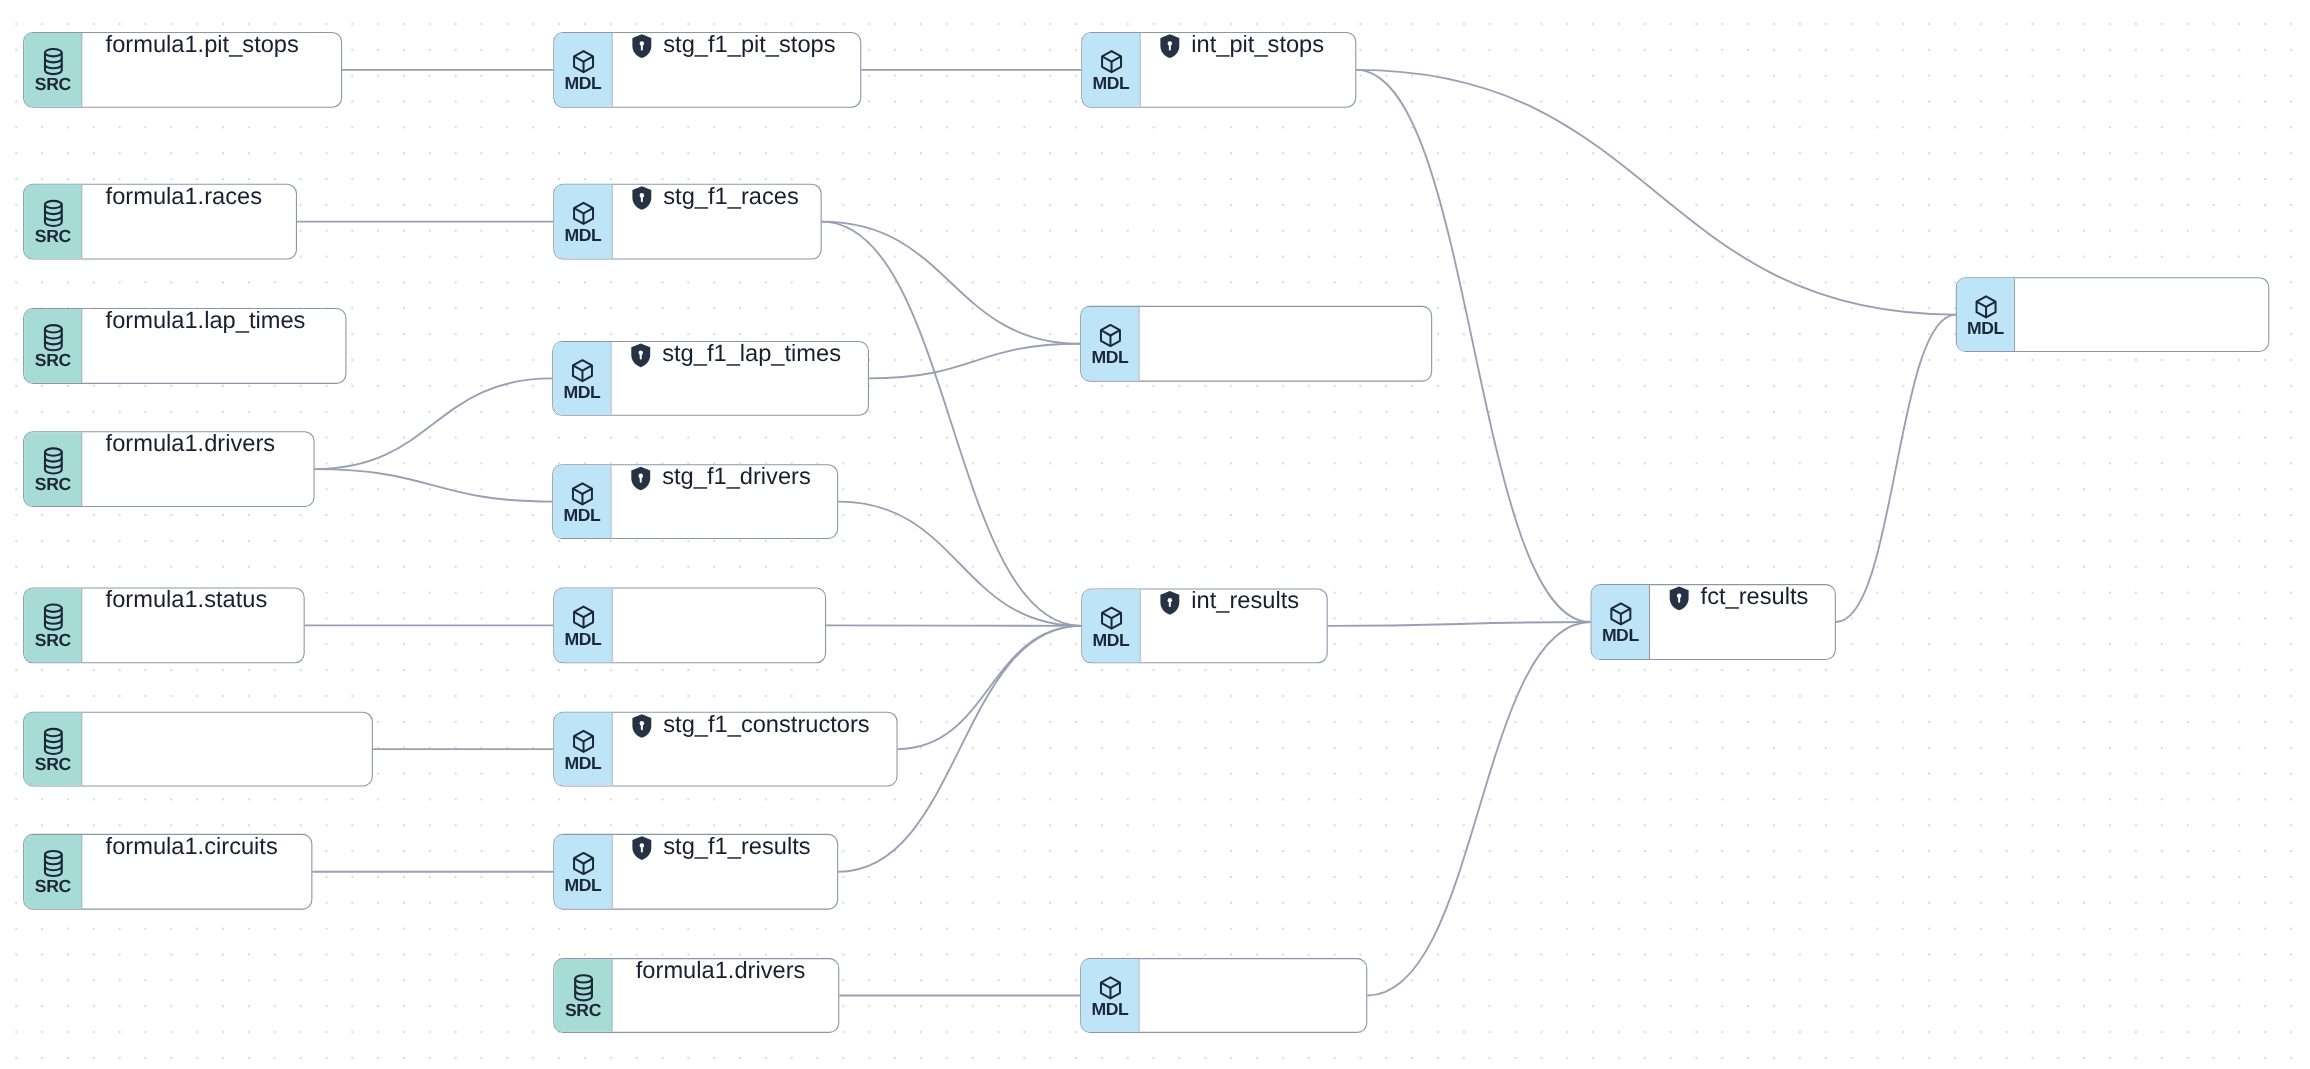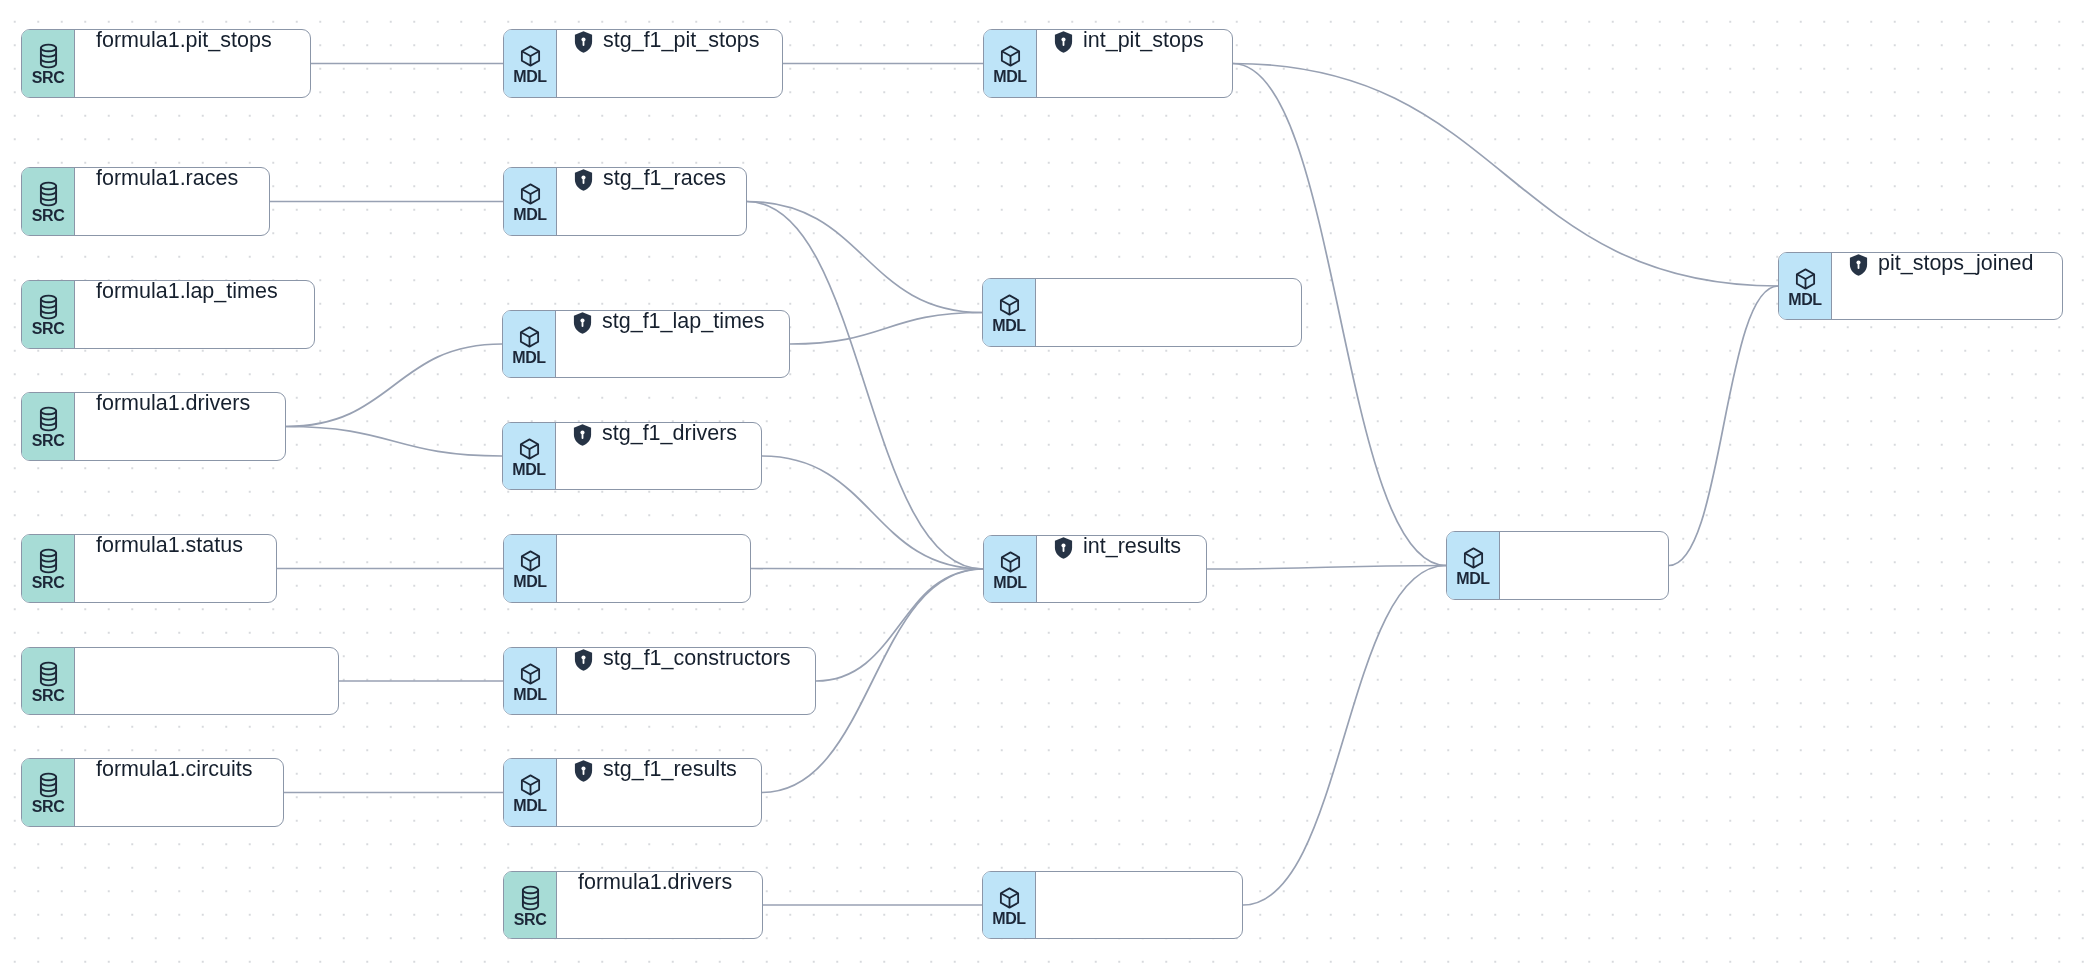--- a/index.html
+++ b/index.html
@@ -417,36 +417,36 @@
     <div class="badge" style="background: rgb(190, 228, 248);">
       <span class="badge-icon">
           <svg width="23" height="24" viewBox="0 0 24 25" fill="none" stroke="#1c2738" stroke-width="1.9" stroke-linejoin="round">
             <path d="M12 2.5 21 7.5v10L12 22.5 3 17.5v-10z"></path>
             <path d="M3 7.5l9 5 9-5"></path>
             <path d="M12 12.5v10"></path>
           </svg>
         </span>
       <span class="badge-label">MDL</span>
     </div>
+    <div class="body">
+      <span class="shield">
+          <svg width="21" height="24" viewBox="0 0 22 25">
+            <path fill="#263345" d="M11 1.2 20 4.8v7.2c0 5.9-3.7 9.7-9 11.8-5.3-2.1-9-5.9-9-11.8V4.8z"></path>
+            <circle cx="11" cy="10" r="2.15" fill="#ffffff"></circle>
+            <rect x="10.05" y="11.4" width="1.9" height="5.2" rx="0.95" fill="#ffffff"></rect>
+          </svg>
+        </span>
+      <span class="label">fct_results</span>
+    </div>
   </div>
     <div class="node mdl" style="left: 1778px; top: 252px; width: 285px; height: 68px;">
     <div class="badge" style="background: rgb(190, 228, 248);">
       <span class="badge-icon">
           <svg width="23" height="24" viewBox="0 0 24 25" fill="none" stroke="#1c2738" stroke-width="1.9" stroke-linejoin="round">
             <path d="M12 2.5 21 7.5v10L12 22.5 3 17.5v-10z"></path>
             <path d="M3 7.5l9 5 9-5"></path>
             <path d="M12 12.5v10"></path>
           </svg>
         </span>
       <span class="badge-label">MDL</span>
     </div>
-    <div class="body">
-      <span class="shield">
-          <svg width="21" height="24" viewBox="0 0 22 25">
-            <path fill="#263345" d="M11 1.2 20 4.8v7.2c0 5.9-3.7 9.7-9 11.8-5.3-2.1-9-5.9-9-11.8V4.8z"></path>
-            <circle cx="11" cy="10" r="2.15" fill="#ffffff"></circle>
-            <rect x="10.05" y="11.4" width="1.9" height="5.2" rx="0.95" fill="#ffffff"></rect>
-          </svg>
-        </span>
-      <span class="label">pit_stops_joined</span>
-    </div>
   </div>
   </div>
 
 </body></html>

